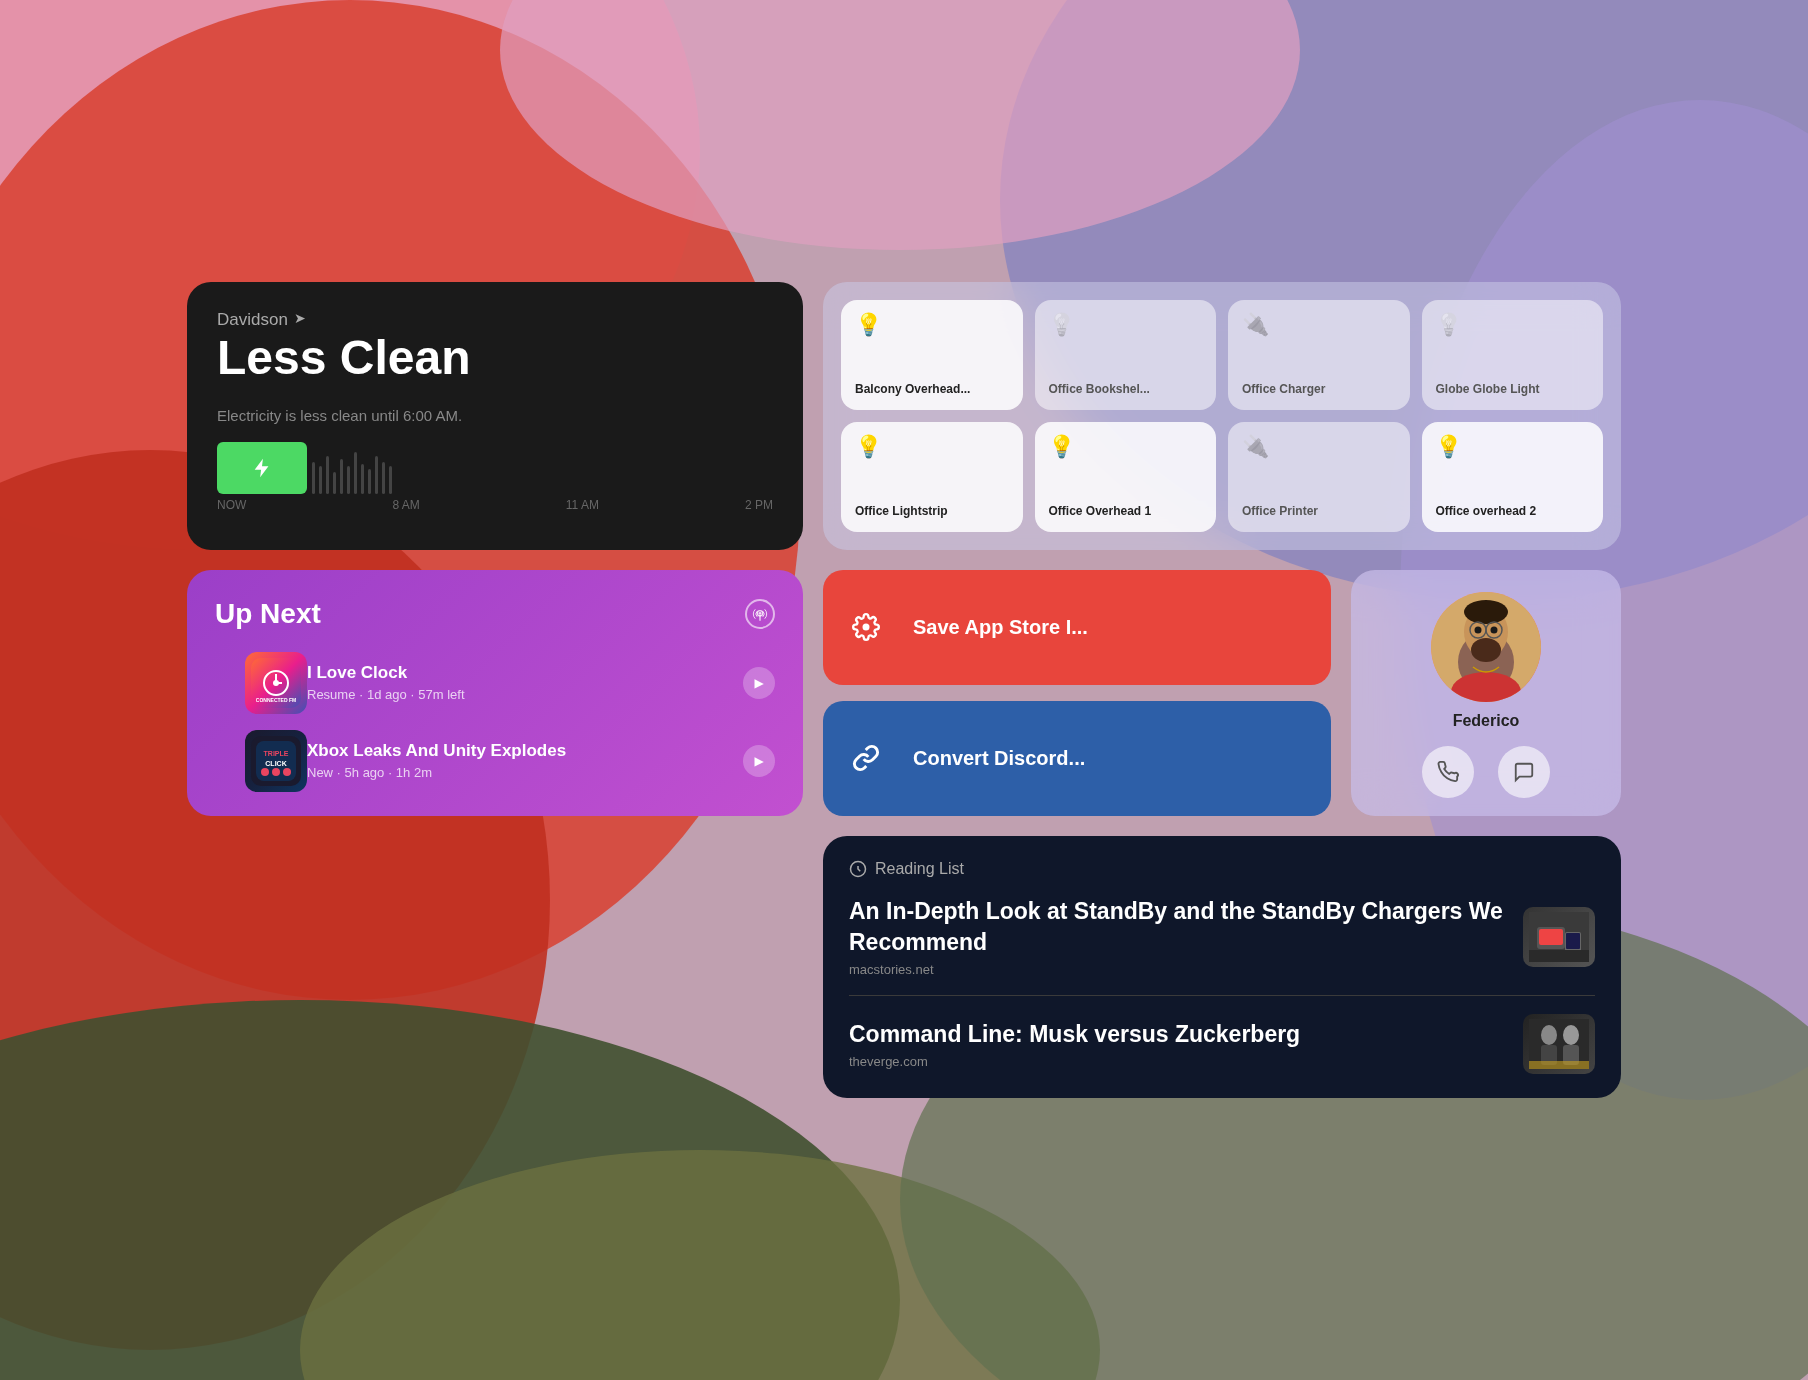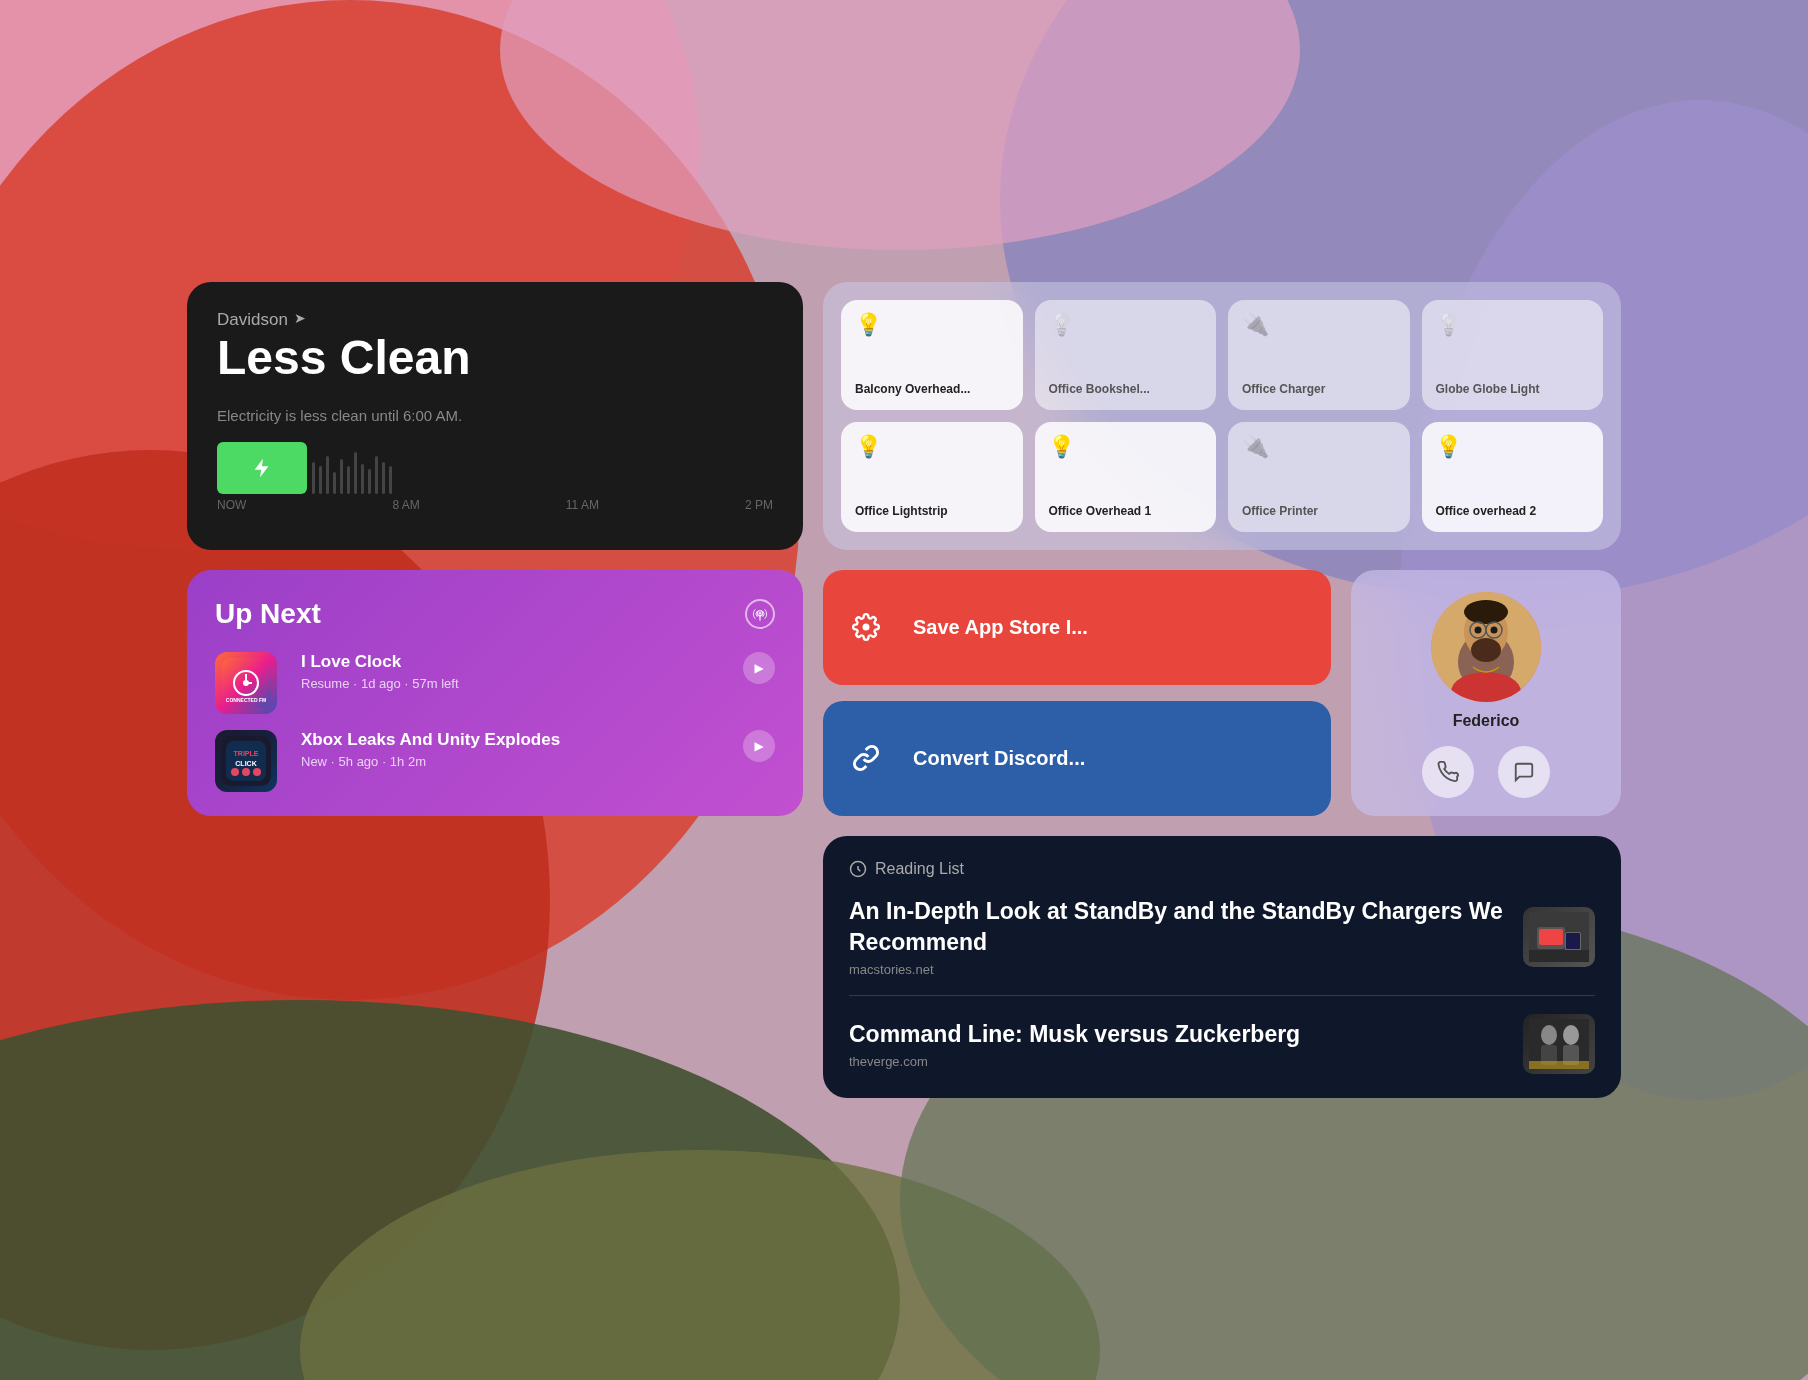--- a/index.html
+++ b/index.html
@@ -174,23 +174,24 @@
       height: 30px;
       border: 2px solid rgba(255,255,255,0.6);
       border-radius: 50%;
       display: flex;
       align-items: center;
       justify-content: center;
       font-size: 14px;
     }
     .upnext-item {
       display: flex;
-      align-items: flex-start;
-      gap: 24px;
+      align-items: center;
+      gap: 0;
       margin-bottom: 16px;
+      margin-left: 30px;
     }
     .upnext-item:last-child { margin-bottom: 0; }
     .upnext-artwork {
       width: 62px;
       height: 62px;
       border-radius: 12px;
       flex-shrink: 0;
       overflow: hidden;
       display: flex;
       align-items: center;

